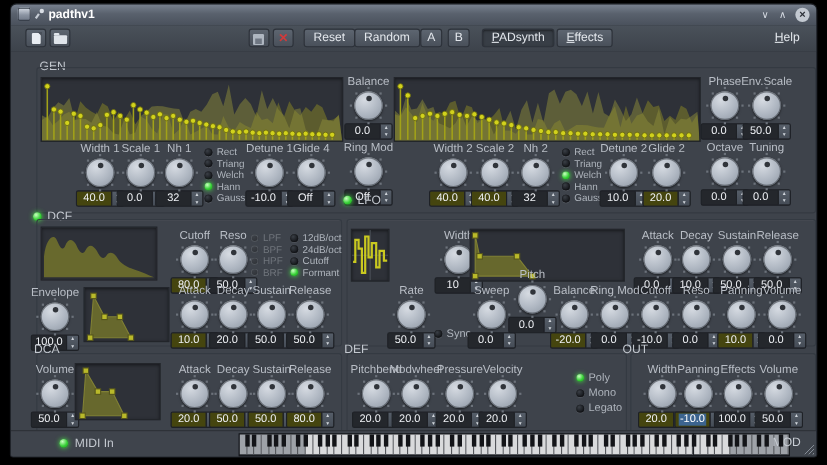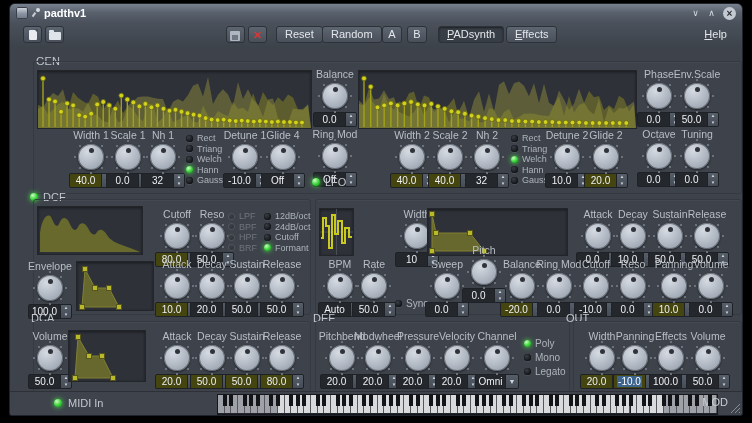--- a/index.html
+++ b/index.html
@@ -693,29 +693,20 @@
     <div class="ctl" style="left:673px;top:161px"><div class="clabel">Release</div><div class="knob">
             <div class="kdot"></div>
           </div><div class="spin">
             <span class="spinval">50.0</span>
             <span class="sarr">
               <i>▲</i>
               <i>▼</i>
             </span>
           </div></div>
 
-    <div class="ctl" style="left:306px;top:211px"><div class="clabel">BPM</div><div class="knob">
-            <div class="kdot"></div>
-          </div><div class="spin">
-            <span class="spinval">Auto</span>
-            <span class="sarr">
-              <i>▲</i>
-              <i>▼</i>
-            </span>
-          </div></div>
     <div class="ctl" style="left:340px;top:211px"><div class="clabel">Rate</div><div class="knob">
             <div class="kdot"></div>
           </div><div class="spin">
             <span class="spinval">50.0</span>
             <span class="sarr">
               <i>▲</i>
               <i>▼</i>
             </span>
           </div></div>
     <div class="inlineradio" style="left:385px;top:251px">
@@ -885,26 +876,20 @@
             </span>
           </div></div>
     <div class="ctl" style="left:423px;top:283px"><div class="clabel">Velocity</div><div class="knob">
             <div class="kdot"></div>
           </div><div class="spin">
             <span class="spinval">20.0</span>
             <span class="sarr">
               <i>▲</i>
               <i>▼</i>
             </span>
-          </div></div>
-    <div class="ctl" style="left:463px;top:283px"><div class="clabel">Channel</div><div class="knob">
-            <div class="kdot"></div>
-          </div><div class="spin combo">
-            <span class="spinval">Omni</span>
-            <span class="carr">▼</span>
           </div></div>
     <div class="radios wide" style="left:514px;top:289px">
           <div class="rrow">
             <span class="led on"></span>
             <span class="rlab">Poly</span>
           </div>
           <div class="rrow">
             <span class="led"></span>
             <span class="rlab">Mono</span>
           </div>

